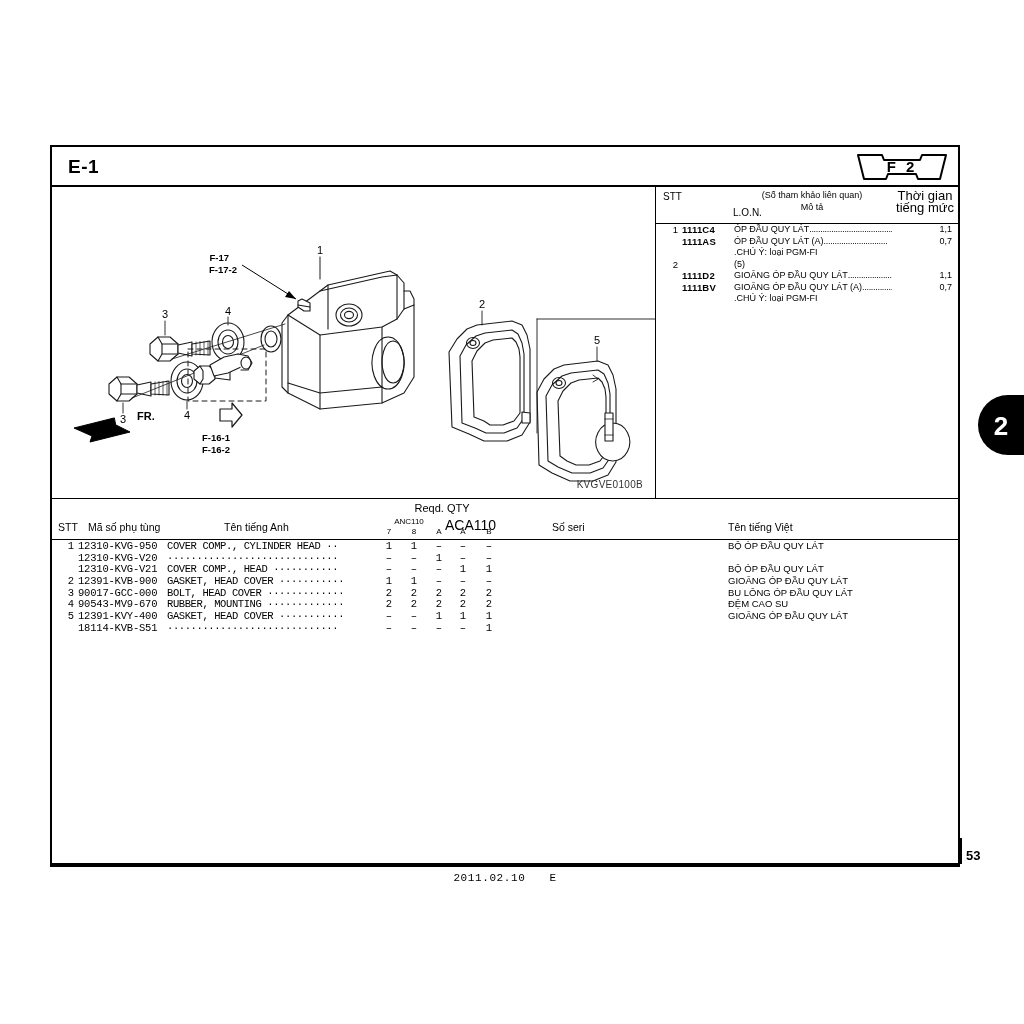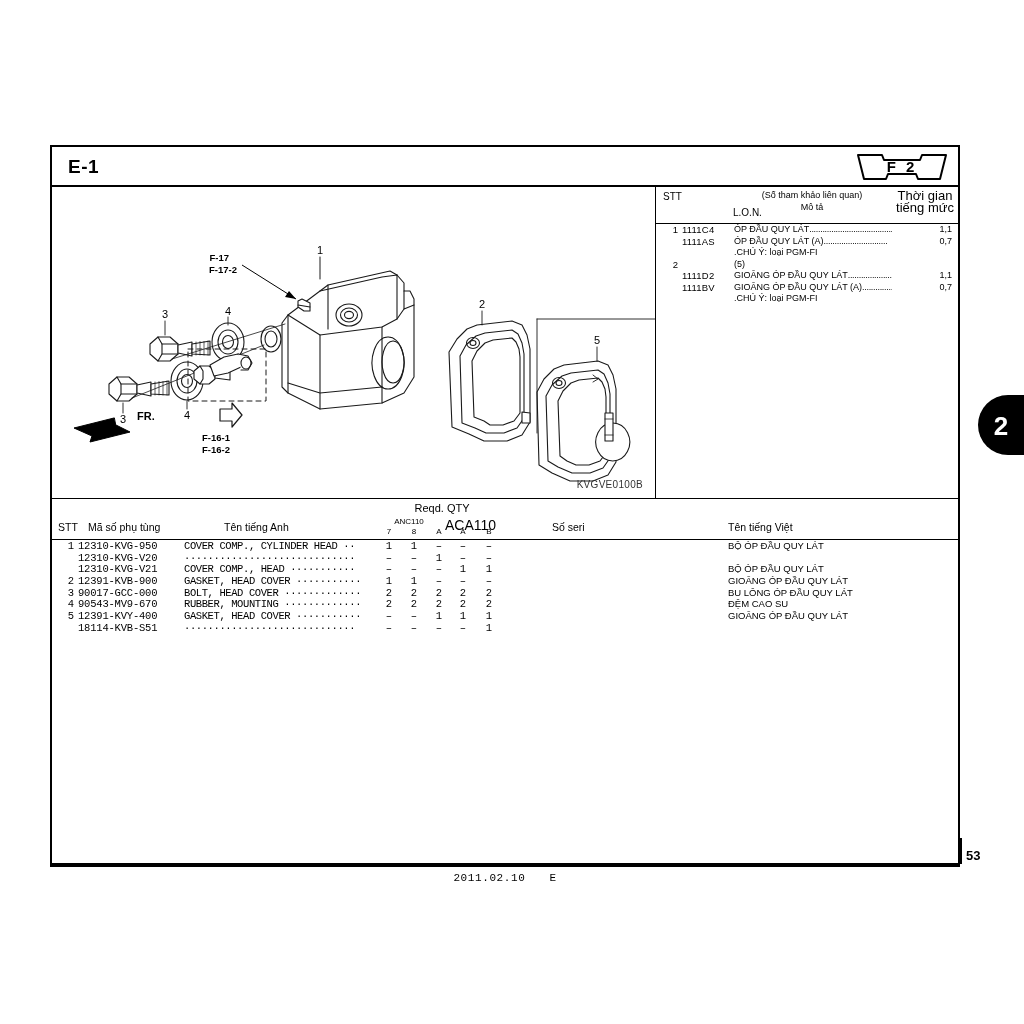--- a/index.html
+++ b/index.html
@@ -25,21 +25,21 @@
 
   .lon{position:absolute;left:604px;top:0;width:302px;height:311px;box-sizing:border-box;}
   .lon-head{position:absolute;left:0;top:0;width:100%;height:37px;border-bottom:1.5px solid #000;box-sizing:border-box;}
   .lh-stt{position:absolute;left:7px;top:4px;font-size:10px;}
   .lh-lon{position:absolute;left:32px;top:20px;font-size:10px;margin-left:45px;}
   .lh-desc{position:absolute;left:76px;top:3px;width:160px;text-align:center;font-size:9px;line-height:11.5px;}
   .lh-time{position:absolute;left:240px;top:3px;width:58px;text-align:center;font-size:13px;line-height:11.5px;}
   .lon-body{position:absolute;left:0;top:37px;width:100%;}
   .lrow{position:relative;height:11.5px;font-size:9px;}
   .l-stt{position:absolute;left:0;width:22px;text-align:right;font-size:9.5px;}
-  .l-code{position:absolute;left:26px;font-size:9.5px;font-weight:normal;letter-spacing:.2px;}
+  .l-code{position:absolute;left:26px;font-size:9.5px;font-weight:bold;letter-spacing:.2px;}
   .l-desc{position:absolute;left:78px;width:158px;font-size:9px;white-space:nowrap;overflow:hidden;}
   .l-time{position:absolute;left:240px;width:56px;text-align:right;font-size:9px;}
   .dots{letter-spacing:-0.3px;}
 
   
   .ptable{position:absolute;left:0;top:351px;width:100%;bottom:0;}
   .pthead{position:absolute;left:0;top:0;width:100%;height:42px;border-top:1.5px solid #000;border-bottom:1.5px solid #000;box-sizing:border-box;}
   .h-stt{position:absolute;left:6px;top:22px;font-size:10.5px;}
   .h-code{position:absolute;left:36px;top:22px;font-size:10.5px;}
   .h-en{position:absolute;left:172px;top:22px;font-size:10.5px;}
@@ -47,21 +47,21 @@
   .h-g1{position:absolute;left:330px;top:18px;width:54px;text-align:center;font-size:8px;}
   .h-g2{position:absolute;left:393px;top:18px;width:48px;text-align:center;font-size:14px;}
   .h-sub{position:absolute;top:28px;width:14px;text-align:center;font-size:8px;}
   .h-ser{position:absolute;left:500px;top:22px;font-size:10.5px;}
   .h-vi{position:absolute;left:676px;top:22px;font-size:10.5px;}
 
   .ptbody{position:absolute;left:0;top:42px;width:100%;bottom:0;}
   .prow{position:relative;height:11.7px;}
   .c-stt{position:absolute;left:4px;width:18px;text-align:right;font-family:"Liberation Mono",monospace;font-size:10.5px;}
   .c-num{position:absolute;left:26px;font-family:"Liberation Mono",monospace;font-size:10.5px;letter-spacing:-.2px;}
-  .c-en{position:absolute;left:132px;width:196px;font-family:"Liberation Mono",monospace;font-size:10.5px;letter-spacing:-.4px;white-space:nowrap;overflow:hidden;}
+  .c-en{position:absolute;left:115px;width:196px;font-family:"Liberation Mono",monospace;font-size:10.5px;letter-spacing:-.4px;white-space:nowrap;overflow:hidden;}
   .c-q{position:absolute;width:16px;text-align:center;font-family:"Liberation Mono",monospace;font-size:10.5px;}
   .c-ser{position:absolute;left:500px;font-family:"Liberation Mono",monospace;font-size:10.5px;}
   .c-vi{position:absolute;left:676px;font-size:9.5px;white-space:nowrap;}
 
   
   .footbar{position:absolute;left:50px;top:865px;width:910px;}
   .footline{position:absolute;left:0;top:0;width:100%;height:0;border-top:2px solid #000;}
   .footdate{position:absolute;left:0;top:7px;width:100%;text-align:center;font-family:"Liberation Mono",monospace;font-size:11px;letter-spacing:.6px;}
   .footdate .ed{margin-left:24px;}
   .pageno{position:absolute;left:966px;top:848px;font-size:13px;font-weight:bold;}

